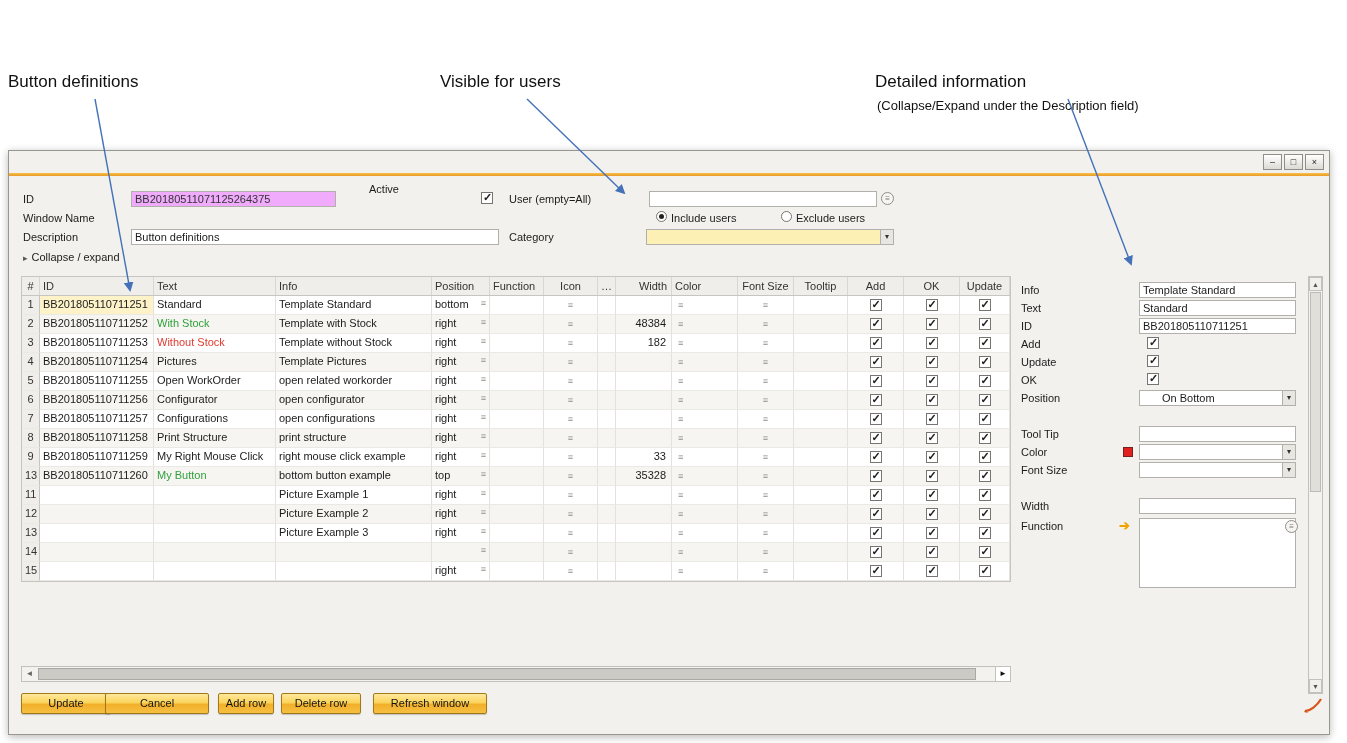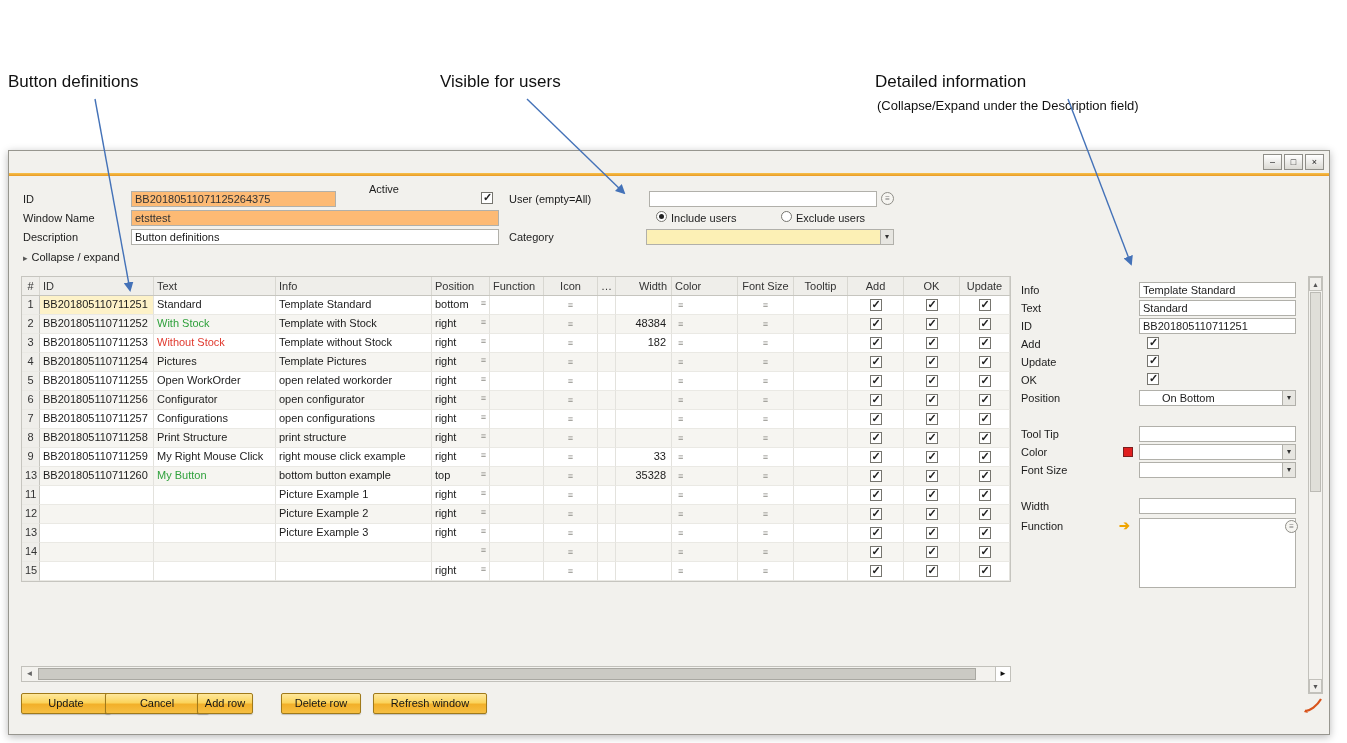--- a/index.html
+++ b/index.html
@@ -31,21 +31,21 @@
     background:linear-gradient(#ffffff,#dbdad4);
     border:1px solid #8f8e88; font-size:9px; line-height:14px; text-align:center; color:#222; cursor:pointer;
   }
   .accent { position:absolute; left:0; top:22px; width:100%; height:3px; background:linear-gradient(#f7c14b,#e89a25); }
 
   .lbl { position:absolute; font-size:11px; color:#1c1c1c; white-space:nowrap; }
   .inp {
     position:absolute; height:16px; border:1px solid #b1b0aa; background:#fff;
     font-size:11px; line-height:14px; padding:0 3px; overflow:hidden; white-space:nowrap;
   }
-  .inp.dis { background:#fdba74; color:#333; }
+  .inp.dis { background:#f0abfc; color:#333; }
   .inp.yellow { background:#fcf0b5; }
   .combo { padding-right:14px; }
   .dda {
     position:absolute; right:0; top:0; width:13px; height:14px;
     background:#e7e6e1; border-left:1px solid #b1b0aa;
     font-size:8px; line-height:14px; text-align:center; color:#333; cursor:pointer;
   }
   .cb {
     display:inline-block; width:12px; height:12px; background:#fff;
     border:1px solid #76756f; position:relative; vertical-align:middle; cursor:pointer;
@@ -139,21 +139,20 @@
 
   <div class="lbl" style="left:14px; top:42px;">ID</div>
   <div class="inp dis" style="left:122px; top:40px; width:205px;">BB20180511071125264375</div>
   <div class="lbl" style="left:360px; top:32px;">Active</div>
   <span class="cb checked" style="position:absolute; left:472px; top:41px;"></span>
   <div class="lbl" style="left:500px; top:42px;">User (empty=All)</div>
   <div class="inp" style="left:640px; top:40px; width:228px;"></div>
   <span class="circle-icon" style="left:872px; top:41px;">≡</span>
 
   <div class="lbl" style="left:14px; top:61px;">Window Name</div>
-  <div class="inp dis" style="left:122px; top:59px; width:368px;">etsttest</div>
   <span class="radio checked" style="position:absolute; left:647px; top:60px;"></span>
   <div class="lbl" style="left:662px; top:61px;">Include users</div>
   <span class="radio" style="position:absolute; left:772px; top:60px;"></span>
   <div class="lbl" style="left:787px; top:61px;">Exclude users</div>
 
   <div class="lbl" style="left:14px; top:80px;">Description</div>
   <div class="inp" style="left:122px; top:78px; width:368px;">Button definitions</div>
   <div class="lbl" style="left:500px; top:80px;">Category</div>
   <div class="inp yellow combo" style="left:637px; top:78px; width:248px;">
     <span></span>
@@ -532,21 +531,21 @@
   </div>
 
   <div class="hscroll">
     <div class="hs-btn" style="left:0; color:#666;">◄</div>
     <div class="hs-thumb"></div>
     <div class="hs-btn" style="right:0; color:#111; background:#fff; border-left:1px solid #c2c1bb;">►</div>
   </div>
 
   <div class="btn" style="left:12px; width:90px;">Update</div>
   <div class="btn" style="left:96px; width:104px;">Cancel</div>
-  <div class="btn" style="left:188px; width:56px;">Add row</div>
+  <div class="btn" style="left:209px; width:56px;">Add row</div>
   <div class="btn" style="left:272px; width:80px;">Delete row</div>
   <div class="btn" style="left:364px; width:114px;">Refresh window</div>
 
   <svg class="pencil" width="22" height="17">
     <path d="M3 14 C8 14 15 9 19 2" stroke="#d8541c" stroke-width="2.2" fill="none"></path>
     <path d="M2 15 l4 1 -2.5 -3.5 z" fill="#d8541c"></path>
   </svg>
 </div>
 
 </body></html>

